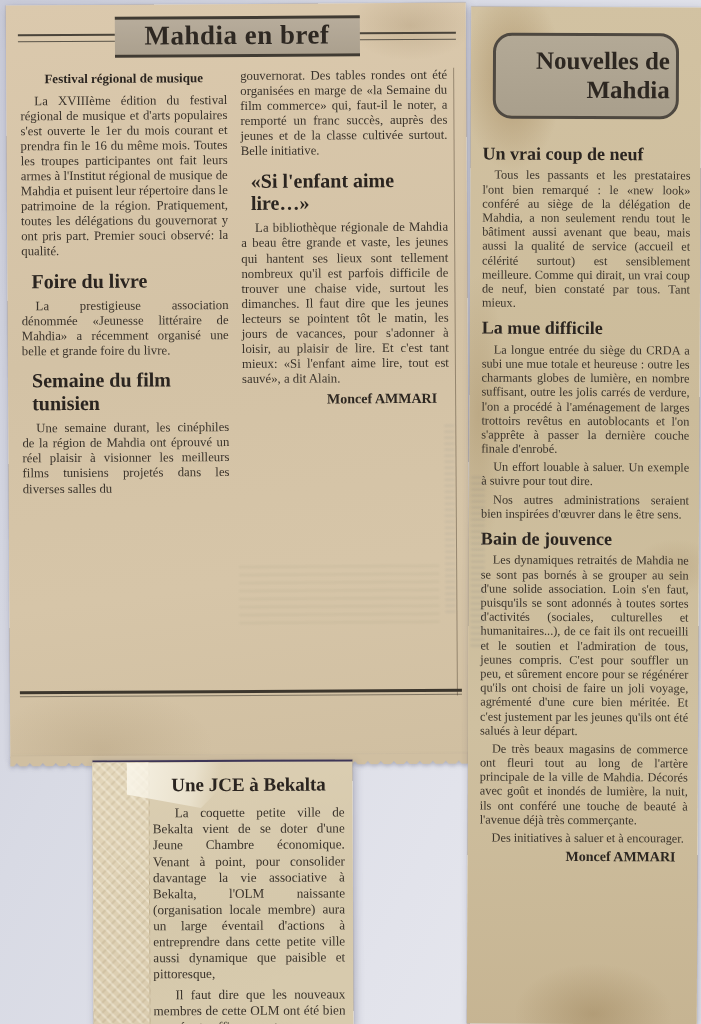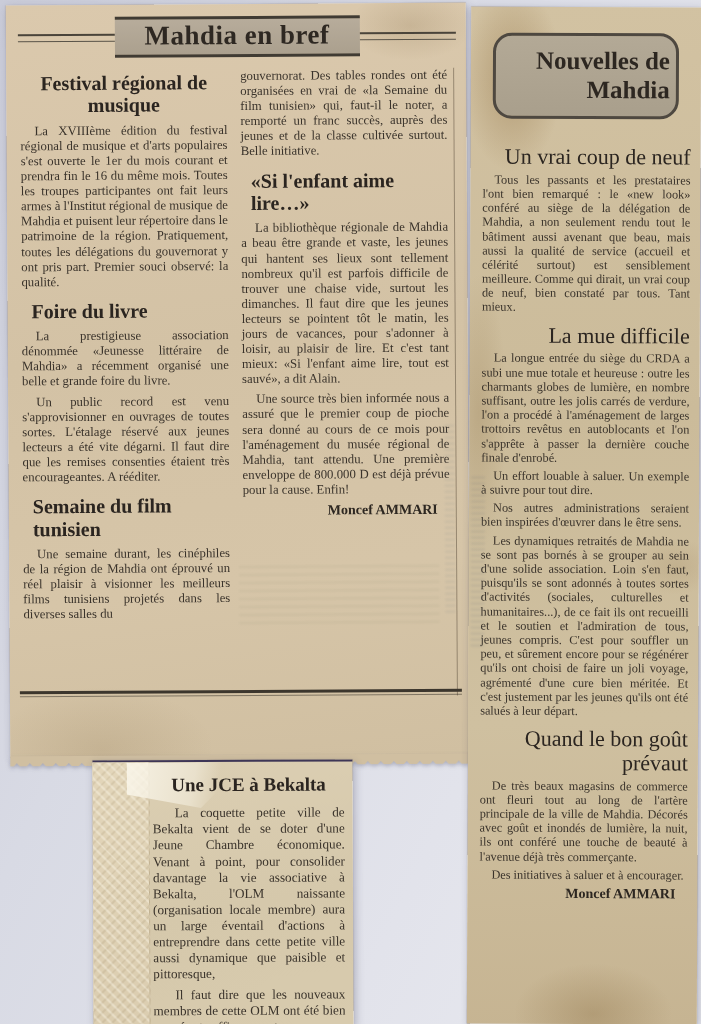--- a/index.html
+++ b/index.html
@@ -64,21 +64,21 @@
     height:628px;overflow:hidden;
     font-size:12.8px;
   }
   .col{flex:1;min-width:0;}
   .col-right{border-right:1px solid rgba(70,60,45,.45);padding-right:6px;}
   .art-h{
     font-weight:bold;color:#2b2520;
     margin:10px 0 7px;line-height:1.12;
   }
   .art-h.first{margin-top:2px;}
-  .art-h.center{text-align:center;font-size:20px;}
+  .art-h.center{text-align:center;font-size:13px;}
   .art-h.left{font-size:18px;padding-left:10px;}
   .art-h.big{font-size:20px;}
   .bottom-rule{
     position:absolute;left:10px;right:8px;bottom:60px;
     border-top:3px solid #3c362d;border-bottom:1px solid rgba(60,54,45,.55);
     height:2px;
   }
   
   .ghost{
     position:absolute;opacity:.16;pointer-events:none;
@@ -110,22 +110,22 @@
     font-size:25px;font-weight:bold;color:#2d2721;
     line-height:1.16;
     padding:10px 6px 12px;
   }
   .n-body{
     padding:14px 10px 0 12px;
     font-size:12.3px;
   }
   .n-body p{line-height:1.155;margin-bottom:4px;text-indent:12px;}
   .sec-h{
-    text-align:right;font-weight:normal;color:#2b2520;
-    font-size:22px;line-height:1.08;
+    text-align:left;font-weight:bold;color:#2b2520;
+    font-size:18px;line-height:1.08;
     margin:9px 0 4px;
   }
   .sec-h.first{margin-top:4px;}
   .ghost-3{left:2px;top:470px;width:14px;height:170px;opacity:.2;
     background:repeating-linear-gradient(0deg, rgba(50,70,100,.5) 0 2px, transparent 2px 6px);
     filter:blur(1px);position:absolute;}
 
   
   .clip-bekalta{
     left:93px;top:760px;width:260px;height:264px;
@@ -164,30 +164,28 @@
       <div class="banner">Mahdia en bref</div>
       <div class="h-rule"></div>
     </div>
 
     <div class="columns">
       <div class="col">
         <div class="art-h center first">Festival régional de musique</div>
         <p>La XVIIIème édition du festival régional de musique et d'arts populaires s'est ouverte le 1er du mois courant et prendra fin le 16 du même mois. Toutes les troupes participantes ont fait leurs armes à l'Institut régional de musique de Mahdia et puisent leur répertoire dans le patrimoine de la région. Pratiquement, toutes les délégations du gouvernorat y ont pris part. Premier souci observé: la qualité.</p>
         <div class="art-h left big">Foire du livre</div>
         <p>La prestigieuse association dénommée «Jeunesse littéraire de Mahdia» a récemment organisé une belle et grande foire du livre.</p>
-        <p>Un public record est venu s'approvisionner en ouvrages de toutes sortes. L'étalage réservé aux jeunes lecteurs a été vite dégarni. Il faut dire que les remises consenties étaient très encourageantes. A rééditer.</p>
         <div class="art-h left big">Semaine du film tunisien</div>
         <p>Une semaine durant, les cinéphiles de la région de Mahdia ont éprouvé un réel plaisir à visionner les meilleurs films tunisiens projetés dans les diverses salles du</p>
       </div>
 
       <div class="col col-right">
-        <p style="text-indent:0">gouvernorat. Des tables rondes ont été organisées en vrai de «la Semaine du film tunisien» qui, faut-il le noter, a remporté un franc succès, auprès des jeunes et de la classe cultivée surtout. Belle initiative.</p>
+        <p style="text-indent:0">gouvernorat. Des tables rondes ont été organisées en marge de «la Semaine du film commerce» qui, faut-il le noter, a remporté un franc succès, auprès des jeunes et de la classe cultivée surtout. Belle initiative.</p>
         <div class="art-h left" style="font-size:20px">«Si l'enfant aime lire…»</div>
         <p>La bibliothèque régionale de Mahdia a beau être grande et vaste, les jeunes qui hantent ses lieux sont tellement nombreux qu'il est parfois difficile de trouver une chaise vide, surtout les dimanches. Il faut dire que les jeunes lecteurs se pointent tôt le matin, les jours de vacances, pour s'adonner à loisir, au plaisir de lire. Et c'est tant mieux: «Si l'enfant aime lire, tout est sauvé», a dit Alain.</p>
-        <p>Une source très bien informée nous a assuré que le premier coup de pioche sera donné au cours de ce mois pour l'aménagement du musée régional de Mahdia, tant attendu. Une première enveloppe de 800.000 D est déjà prévue pour la cause. Enfin!</p>
         <div class="sig">Moncef AMMARI</div>
       </div>
     </div>
 
     <div class="bottom-rule"></div>
     <div class="ghost ghost-1"></div>
     <div class="ghost ghost-2"></div>
   </div>
 
   <div class="clip clip-nouvelles">
@@ -195,23 +193,23 @@
 
     <div class="n-body">
       <div class="sec-h first">Un vrai coup de neuf</div>
       <p>Tous les passants et les prestataires l'ont bien remarqué : le «new look» conféré au siège de la délégation de Mahdia, a non seulement rendu tout le bâtiment aussi avenant que beau, mais aussi la qualité de service (accueil et célérité surtout) est sensiblement meilleure. Comme qui dirait, un vrai coup de neuf, bien constaté par tous. Tant mieux.</p>
 
       <div class="sec-h">La mue difficile</div>
       <p>La longue entrée du siège du CRDA a subi une mue totale et heureuse : outre les charmants globes de lumière, en nombre suffisant, outre les jolis carrés de verdure, l'on a procédé à l'aménagement de larges trottoirs revêtus en autoblocants et l'on s'apprête à passer la dernière couche finale d'enrobé.</p>
       <p>Un effort louable à saluer. Un exemple à suivre pour tout dire.</p>
       <p>Nos autres administrations seraient bien inspirées d'œuvrer dans le être sens.</p>
 
+      <div class="sec-h">Bain de jouvence</div>
       <p>Les dynamiques retraités de Mahdia ne se sont pas bornés à se grouper au sein d'une solide association. Loin s'en faut, puisqu'ils se sont adonnés à toutes sortes d'activités (sociales, culturelles et humanitaires...), de ce fait ils ont recueilli et le soutien et l'admiration de tous, jeunes compris. C'est pour souffler un peu, et sûrement encore pour se régénérer qu'ils ont choisi de faire un joli voyage, agrémenté d'une cure bien méritée. Et c'est justement par les jeunes qu'ils ont été salués à leur départ.</p>
 
-      <div class="sec-h">Quand le bon goût prévaut</div>
       <p>De très beaux magasins de commerce ont fleuri tout au long de l'artère principale de la ville de Mahdia. Décorés avec goût et inondés de lumière, la nuit, ils ont conféré une touche de beauté à l'avenue déjà très commerçante.</p>
       <p>Des initiatives à saluer et à encourager.</p>
 
       <div class="sig">Moncef AMMARI</div>
     </div>
     <div class="ghost-3"></div>
   </div>
 
   <div class="clip clip-bekalta">
     <div class="crinkle"></div>

